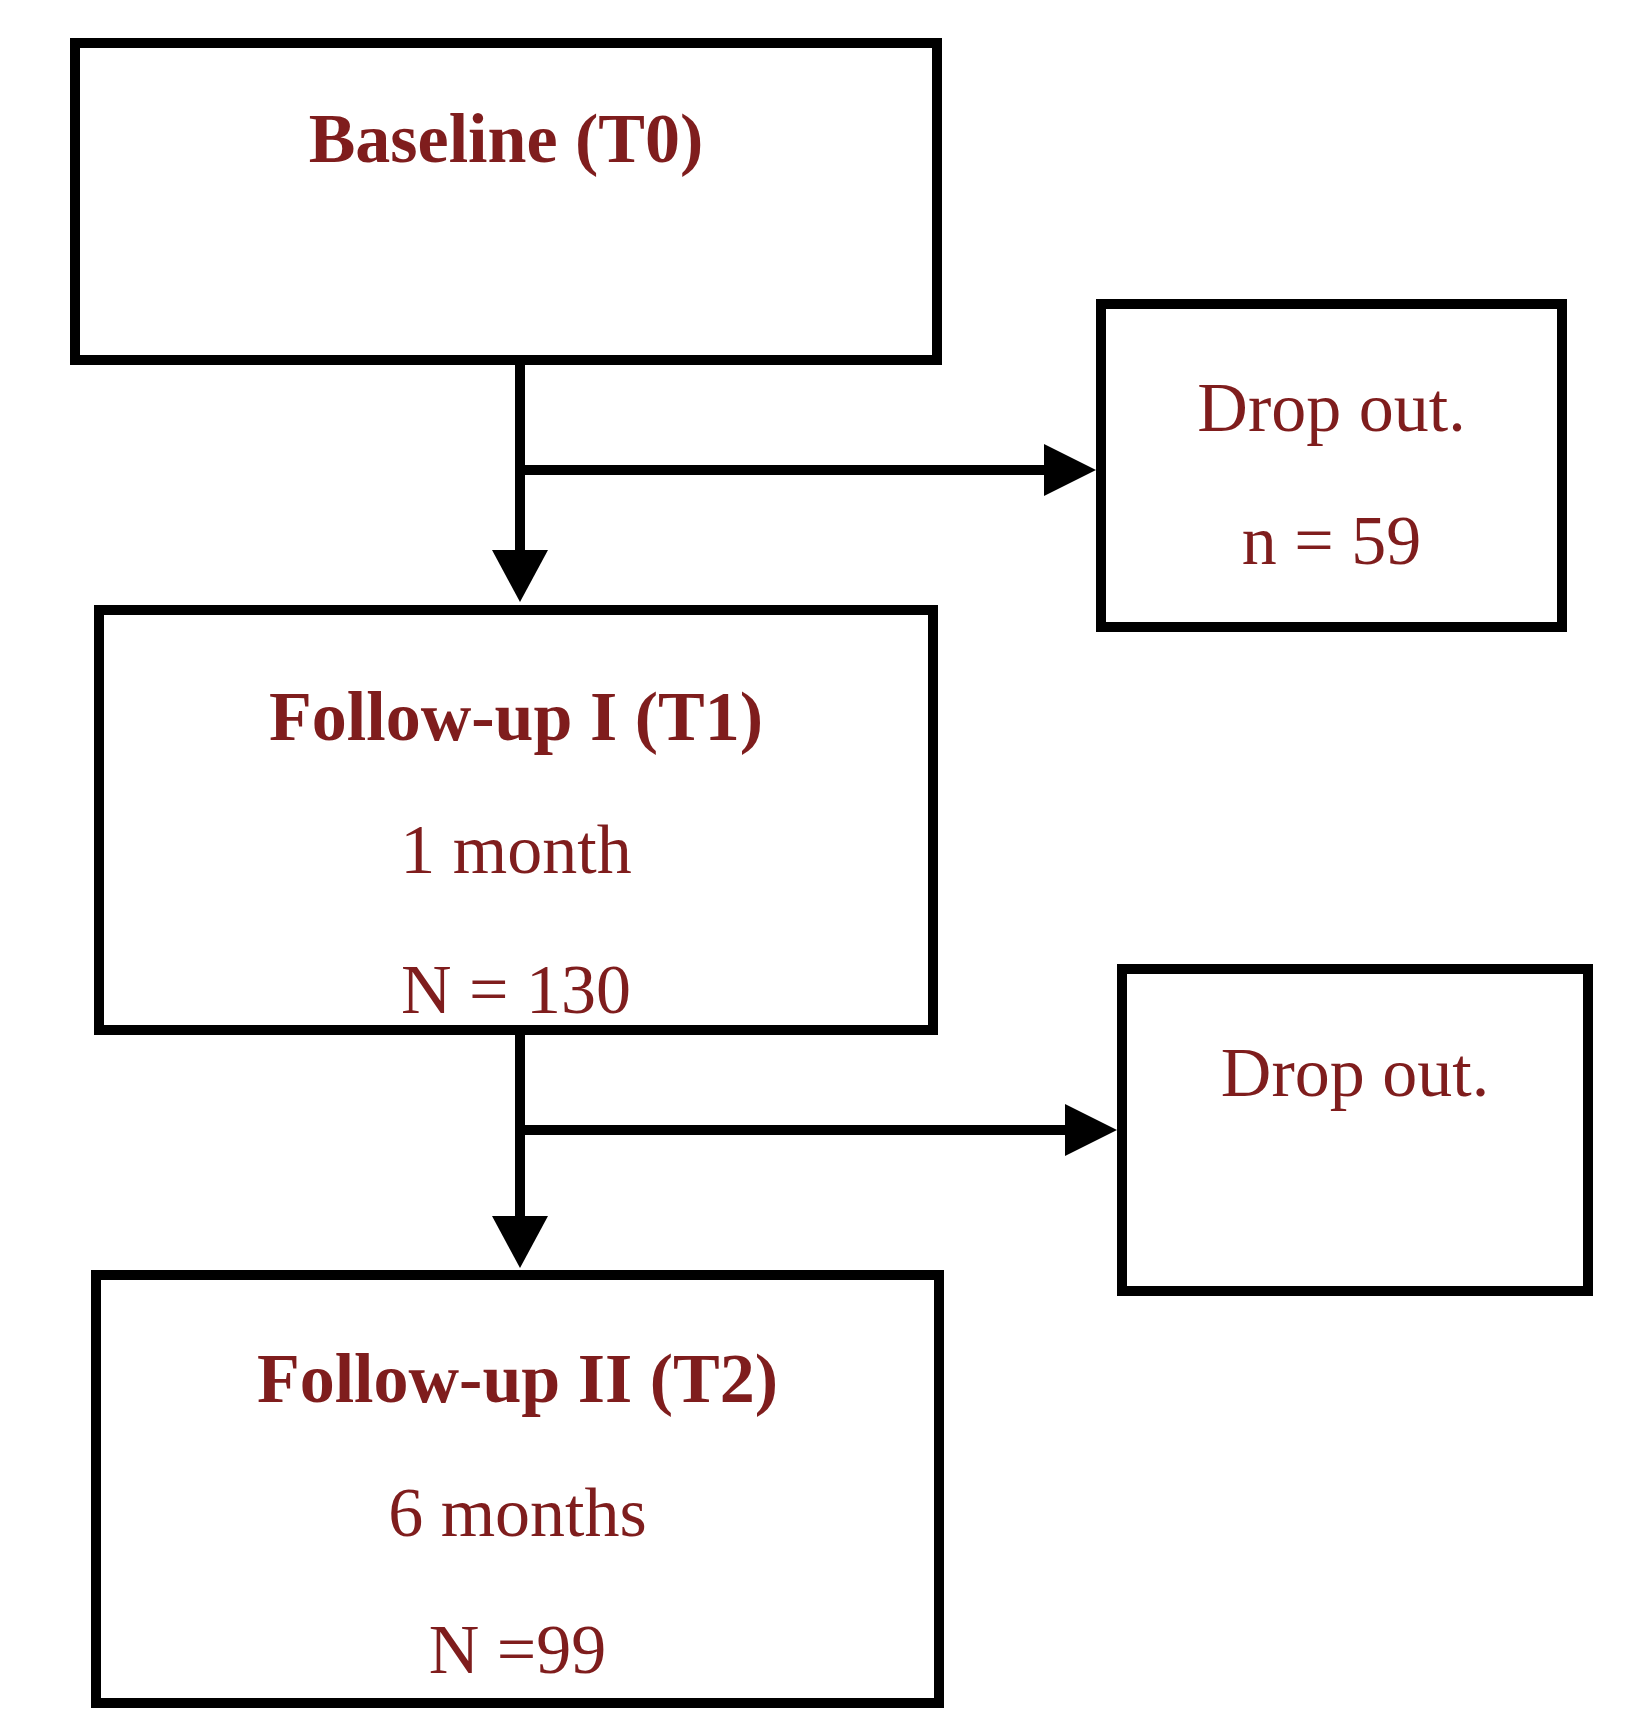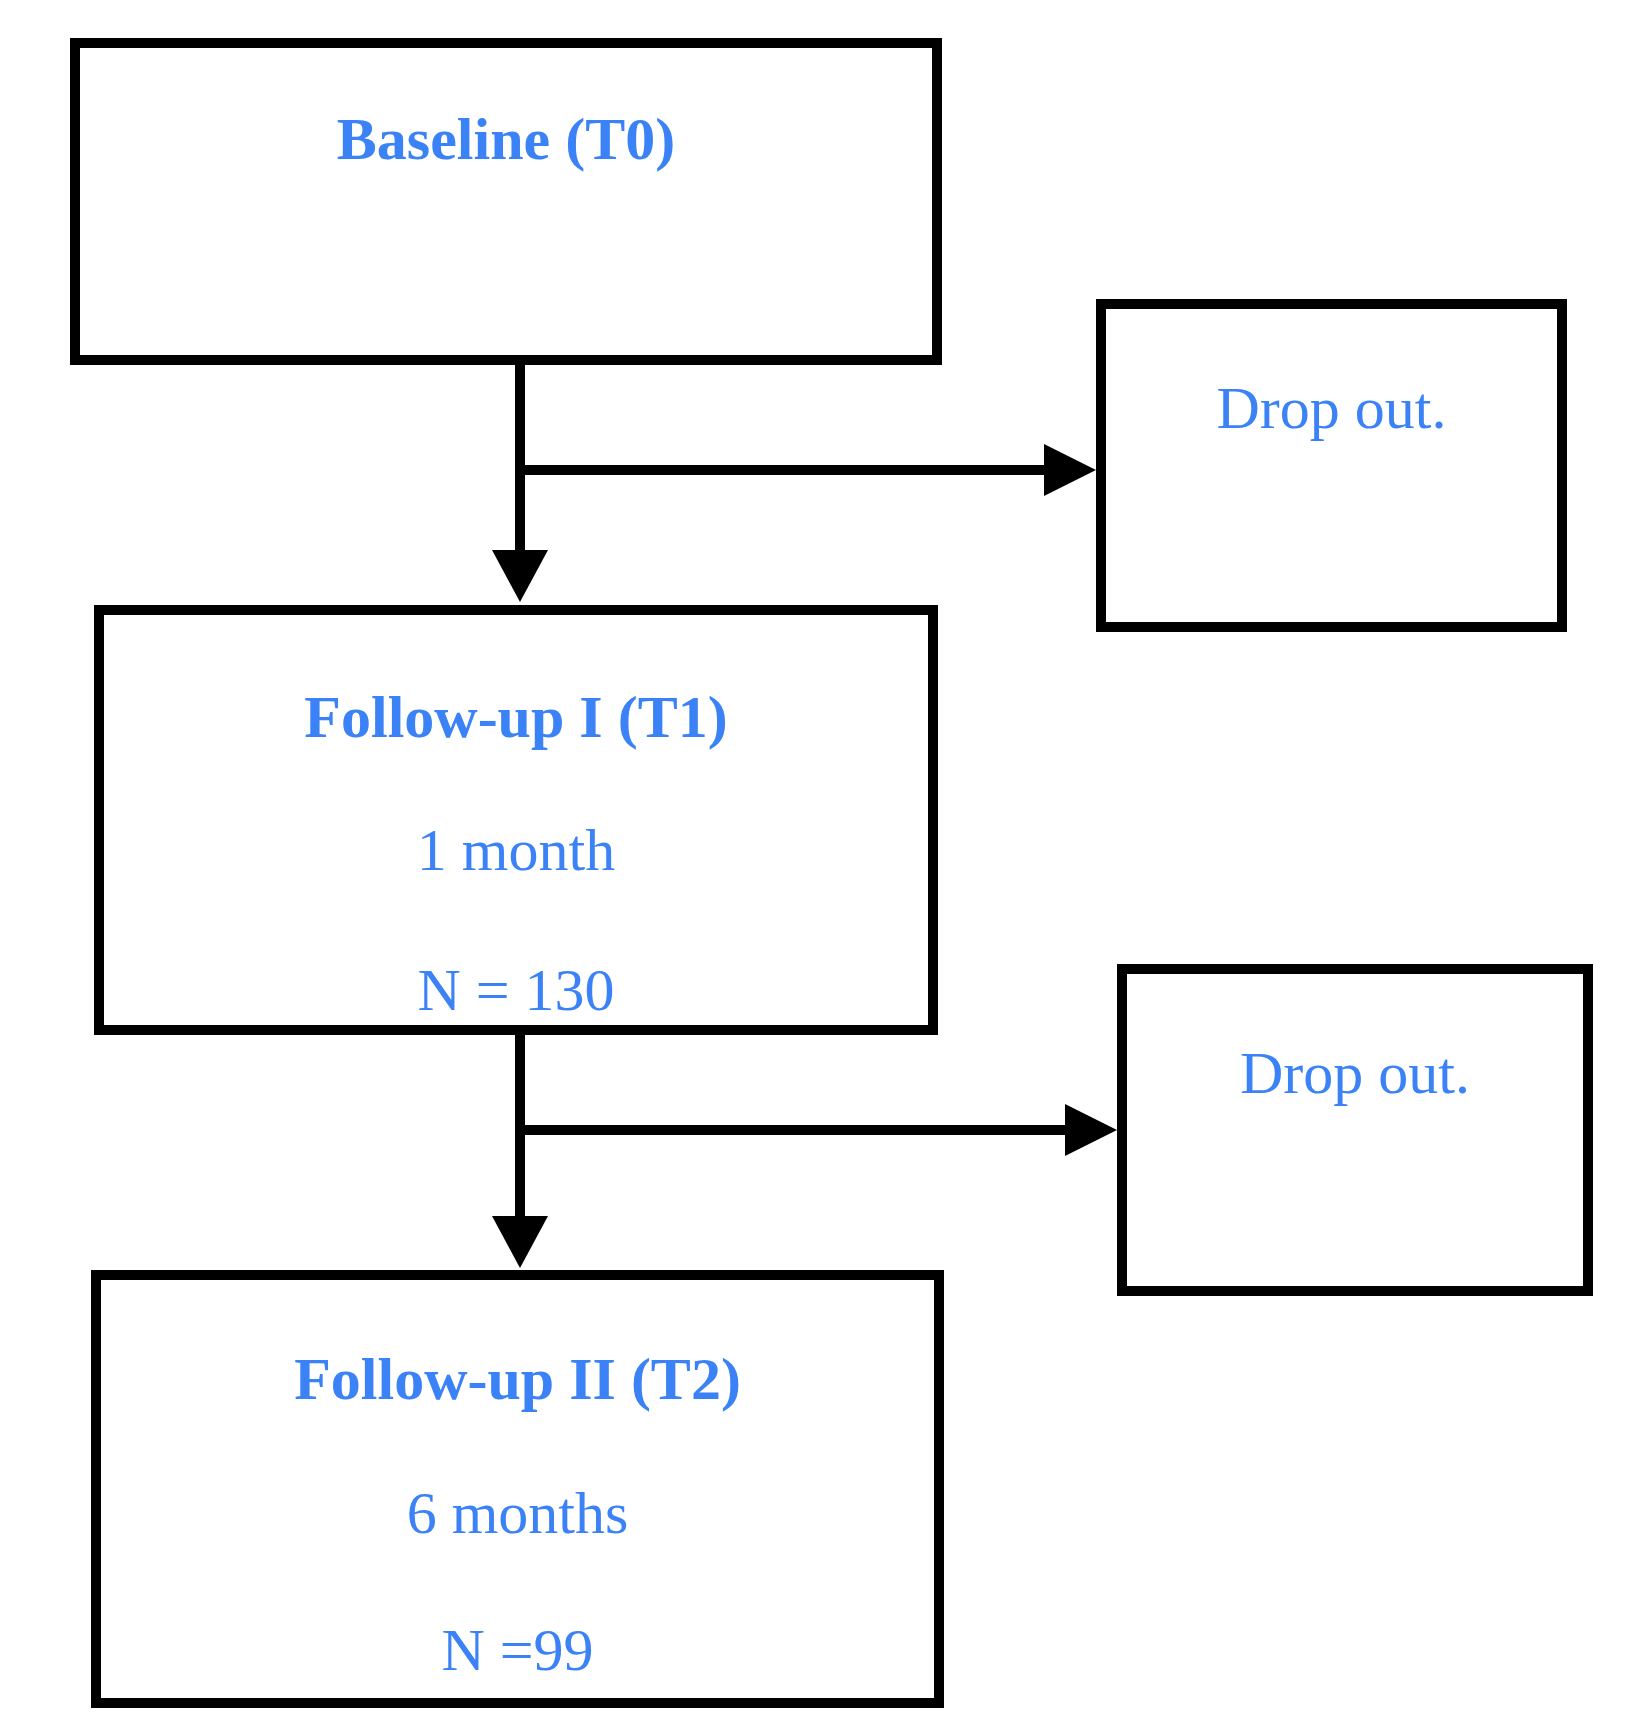--- a/index.html
+++ b/index.html
@@ -20,24 +20,24 @@
     position: absolute;
     border: 10px solid #000000;
     background: #ffffff;
     box-sizing: border-box;
   }
   .line-text {
     position: absolute;
     left: 0;
     right: 0;
     text-align: center;
-    font-size: 60px;
+    font-size: 70px;
     line-height: 82px;
     white-space: nowrap;
-    color: #3b82f6;
+    color: #7f1d1d;
   }
   .bold { font-weight: bold; }
 
   
   #box-baseline   { left: 70px;   top: 38px;   width: 872px; height: 327px; }
   #box-followup1  { left: 94px;   top: 605px;  width: 844px; height: 430px; }
   #box-followup2  { left: 91px;   top: 1270px; width: 853px; height: 438px; padding-left: 36px; }
   
   #box-dropout1   { left: 1096px; top: 299px;  width: 471px; height: 333px; }
   #box-dropout2   { left: 1117px; top: 964px;  width: 476px; height: 332px; }
@@ -97,20 +97,21 @@
 <body>
 
 <div id="canvas">
 
   <div class="node" id="box-baseline">
     <div class="line-text bold t1">Baseline (T0)</div>
   </div>
 
   <div class="node" id="box-dropout1">
     <div class="line-text t1">Drop out.</div>
+    <div class="line-text t2">n = 59</div>
   </div>
 
   <div class="node" id="box-followup1">
     <div class="line-text bold t1">Follow-up I (T1)</div>
     <div class="line-text t2">1 month</div>
     <div class="line-text t3">N = 130</div>
   </div>
 
   <div class="node" id="box-dropout2">
     <div class="line-text t1">Drop out.</div>

